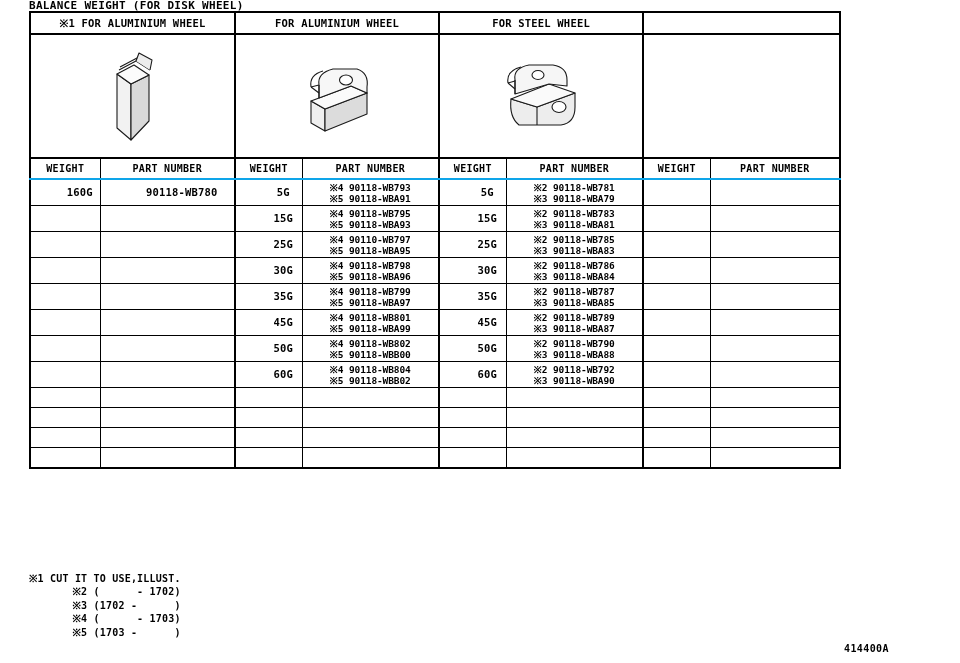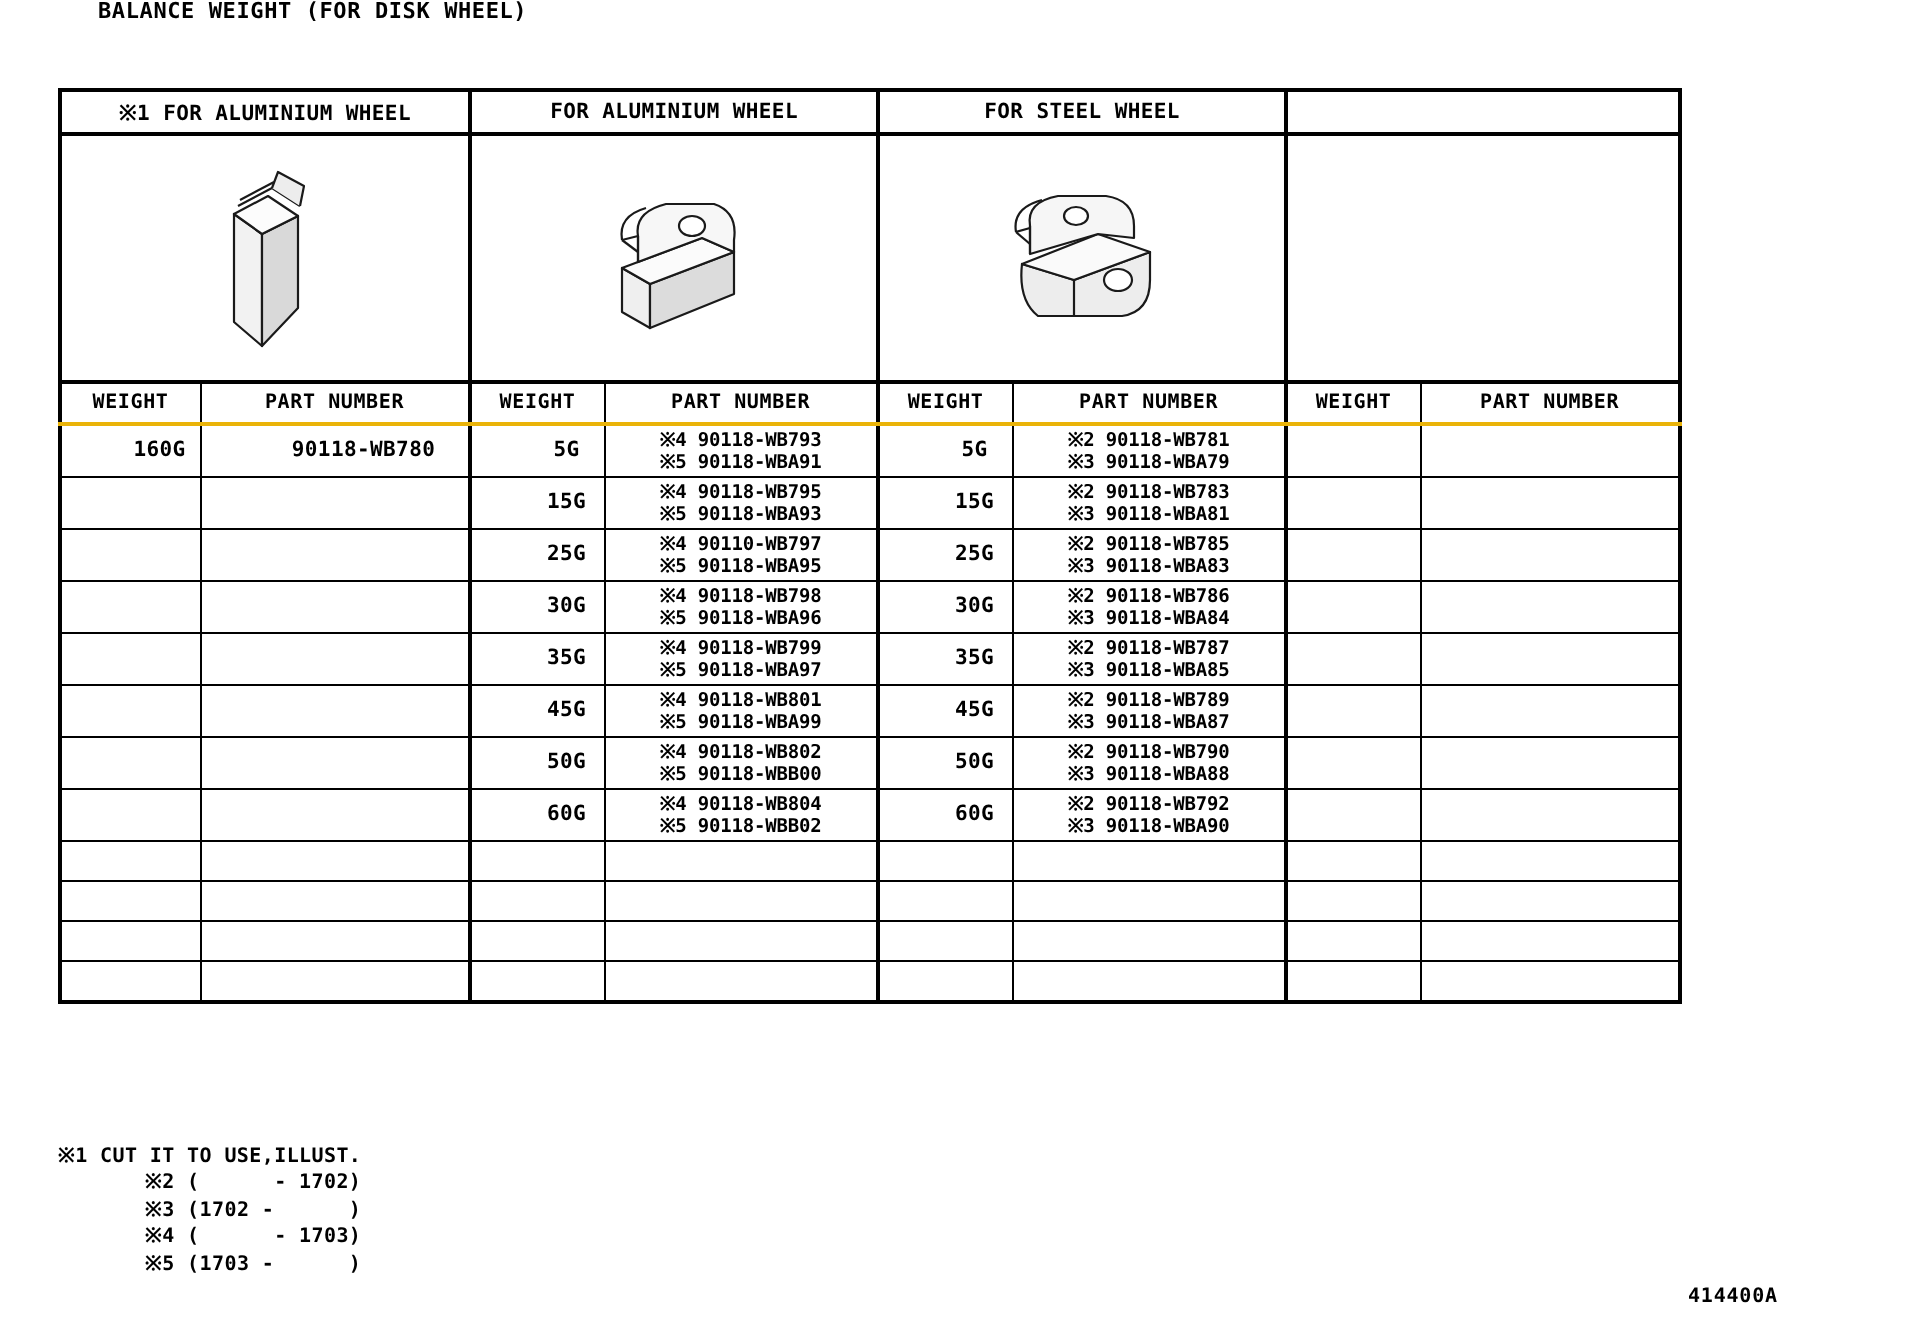--- a/index.html
+++ b/index.html
@@ -26,36 +26,34 @@
   
   #title {
     position: absolute;
     left: 29px;
     top: -1px;
     font-size: 11px;
     font-weight: bold;
     letter-spacing: 0.3px;
     white-space: nowrap;
     font-family: "DejaVu Sans Mono", monospace;
-    margin-left: 20px;
   }
 
   
   #table-wrap {
     position: absolute;
     left: 29px;
     top: 11px;
     width: 810px;
   }
   table.parts {
     border-collapse: collapse;
     table-layout: fixed;
     width: 810px;
     border: 2px solid #000;
-    margin-top: 33px;
   }
   table.parts td, table.parts th {
     border: 1px solid #000;
     padding: 0;
     margin: 0;
     text-align: center;
     vertical-align: middle;
     font-weight: bold;
     font-size: 10px;
     font-family: "DejaVu Sans Mono", monospace;
@@ -71,21 +69,21 @@
   }
   tr.illus td {
     height: 122px;
     border-bottom: 2px solid #000;
     position: relative;
   }
   tr.col-header td {
     height: 19px;
     font-size: 10px;
     letter-spacing: 0.3px;
-    border-bottom: 2px solid #eab308;
+    border-bottom: 2px solid #0ea5e9;
   }
   tr.data td {
     height: 25px;
     font-size: 9.5px;
     line-height: 11px;
     white-space: pre-line;
     letter-spacing: -0.1px;
   }
   tr.data td.single {
     font-size: 10.5px;

